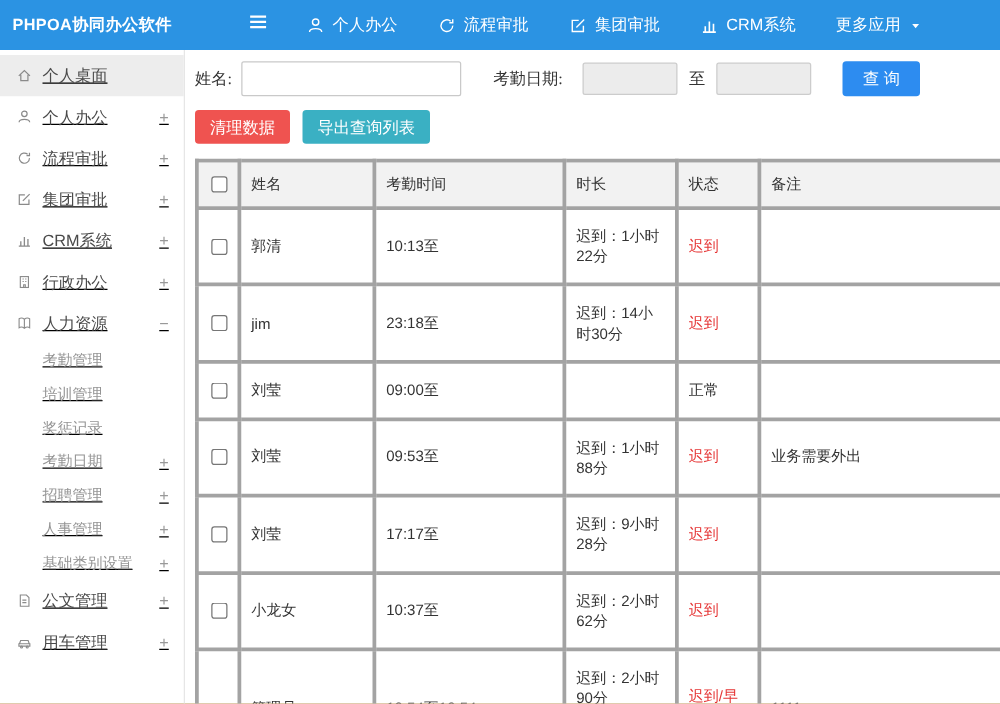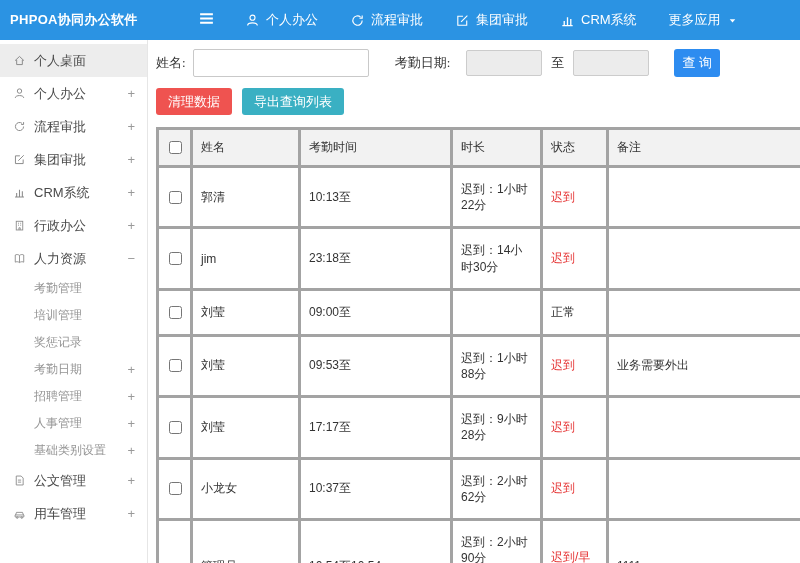--- a/index.html
+++ b/index.html
@@ -8,42 +8,42 @@
 
   
   .header{position:absolute;top:0;left:0;right:0;height:40px;background:#2B93E3;display:flex;align-items:center;color:#fff;}
   .logo{flex:0 0 148px;padding-left:10px;font-size:13px;font-weight:700;letter-spacing:.3px;box-sizing:border-box;}
   .burger{margin-left:50px;display:flex;align-items:center;cursor:pointer;}
   .nav{display:flex;margin-left:30px;gap:32px;}
   .nav-item{display:flex;align-items:center;gap:6px;font-size:13px;cursor:pointer;white-space:nowrap;}
   .nico{display:flex;align-items:center;}
 
   
-  .sidebar{position:absolute;top:40px;left:0;width:148px;bottom:0;background:#fff;border-right:1px solid #e6e6e6;box-sizing:border-box;padding-top:4px;}
+  .sidebar{position:absolute;top:40px;left:0;width:148px;bottom:0;background:#fff;border-right:1px solid #e6e6e6;box-sizing:border-box;padding-top:4px;text-decoration:underline;}
   .s-item{height:33px;display:flex;align-items:center;padding:0 12px 0 13px;font-size:13px;color:#4a4a4a;cursor:pointer;}
   .s-item.active{background:#ededed;}
   .sico{width:21px;color:#8a8a8a;display:flex;align-items:center;flex:0 0 21px;}
   .s-label{flex:1;}
   .s-suffix{color:#999;font-size:13px;}
   .s-child{height:27px;display:flex;align-items:center;padding:0 12px 0 34px;font-size:12px;color:#949494;cursor:pointer;}
   .s-child .s-suffix{margin-left:auto;}
 
   
   .main{position:absolute;top:40px;left:148px;right:9px;bottom:0;background:#fff;}
   .tabbar{height:30px;background:#f5f5f5;border-bottom:2px solid #2B93E3;display:flex;}
   .tab{padding:0 15px;display:flex;align-items:center;font-size:13px;color:#333;background:#efefef;border-right:1px solid #dcdcdc;cursor:pointer;}
   .tab:first-child{border-left:1px solid #dcdcdc;}
   .tab.active{background:#fff;color:#2D8CF0;}
 
   .filters{display:flex;align-items:center;padding:9px 8px;font-size:13px;color:#333;}
   .lbl{margin-right:7px;font-family:Liberation Serif, serif;}
   .in-name{width:176px;height:28px;border:1px solid #c9c9c9;border-radius:2px;padding:0 6px;font-size:13px;box-sizing:border-box;}
   .lbl-date{margin-left:26px;}
   .in-date{width:76px;height:26px;border:1px solid #ccc;background:#ececec;border-radius:2px;margin:0 9px;box-sizing:border-box;}
-  .btn-search{margin-left:16px;height:28px;width:46px;background:#2D8CF0;color:#fff;border:none;border-radius:3px;font-size:13px;cursor:pointer;font-family:inherit;}
+  .btn-search{margin-left:16px;height:28px;width:62px;background:#2D8CF0;color:#fff;border:none;border-radius:3px;font-size:13px;cursor:pointer;font-family:inherit;}
 
   .actions{display:flex;gap:10px;padding:2px 8px 10px;}
   .btn{height:27px;padding:0 12px;border:none;border-radius:3px;color:#fff;font-size:13px;cursor:pointer;font-family:inherit;}
   .btn-danger{background:#EF5350;text-align:right;}
   .btn-teal{background:#3AB0C3;}
 
   .grid{border-collapse:collapse;width:calc(100% - 16px);margin:2px 8px 0;font-size:12px;table-layout:fixed;}
   .grid th,.grid td{border:3px solid #a3a3a3;text-align:left;color:#333;overflow:hidden;}
   .grid thead th{background:#f2f2f2;font-weight:400;padding:9px 8px;}
   .grid td{padding:13px 8px;vertical-align:middle;}

